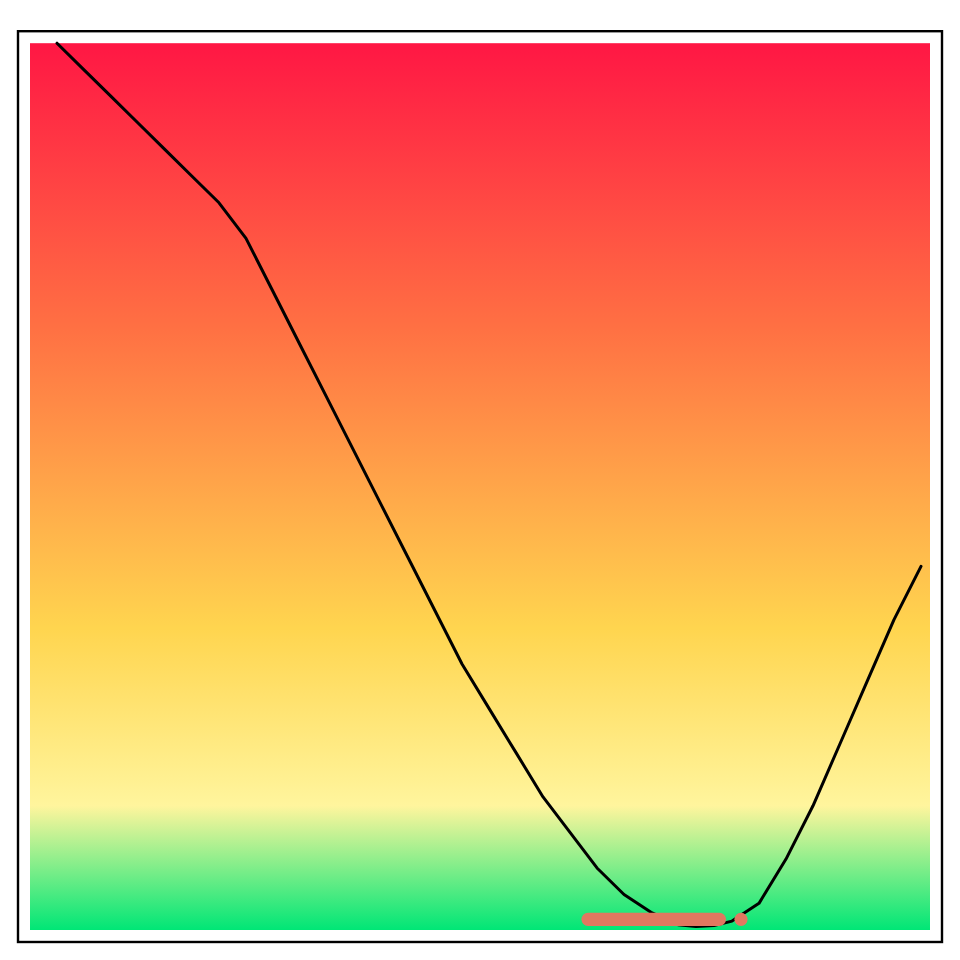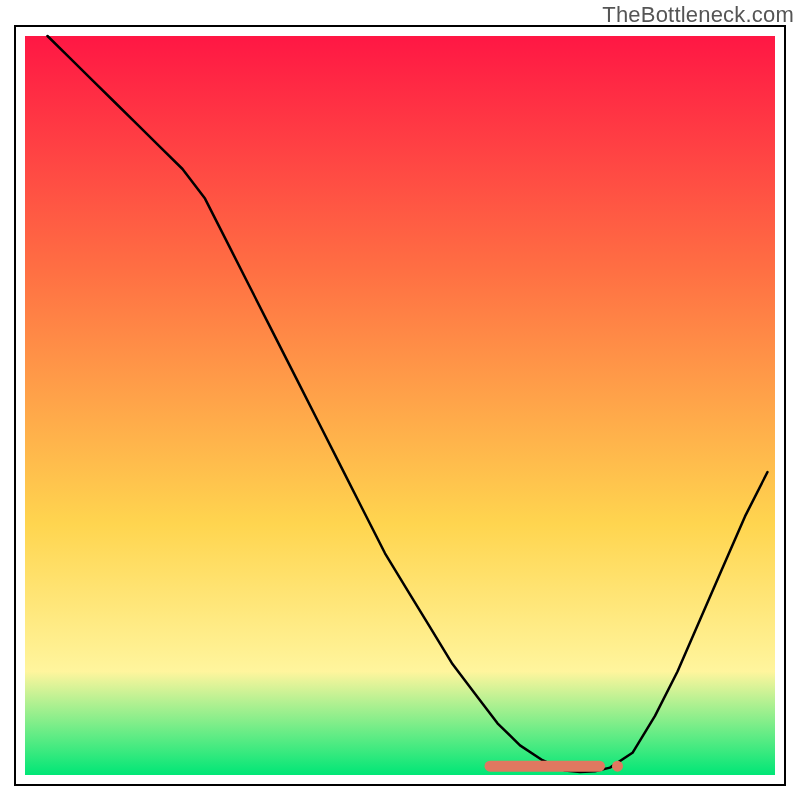--- a/index.html
+++ b/index.html
@@ -26,21 +26,20 @@
   }
   svg {
     display: block;
   }
 </style>
 </head>
 <body>
 
 <div class="stage">
 
-  <div class="watermark">TheBottleneck.com</div>
 
   <svg id="chart-svg" width="800" height="800" viewBox="0 0 800 800">
     <defs>
       <linearGradient id="bg-grad" x1="0" y1="0" x2="0" y2="1">
         <stop id="g-top" offset="0%" stop-color="#ff1744"></stop>
         <stop id="g-upper" offset="32%" stop-color="#ff7043"></stop>
         <stop id="g-mid" offset="66%" stop-color="#ffd54f"></stop>
         <stop id="g-low" offset="86%" stop-color="#fff59d"></stop>
         <stop id="g-bot" offset="100%" stop-color="#00e676"></stop>
       </linearGradient>

